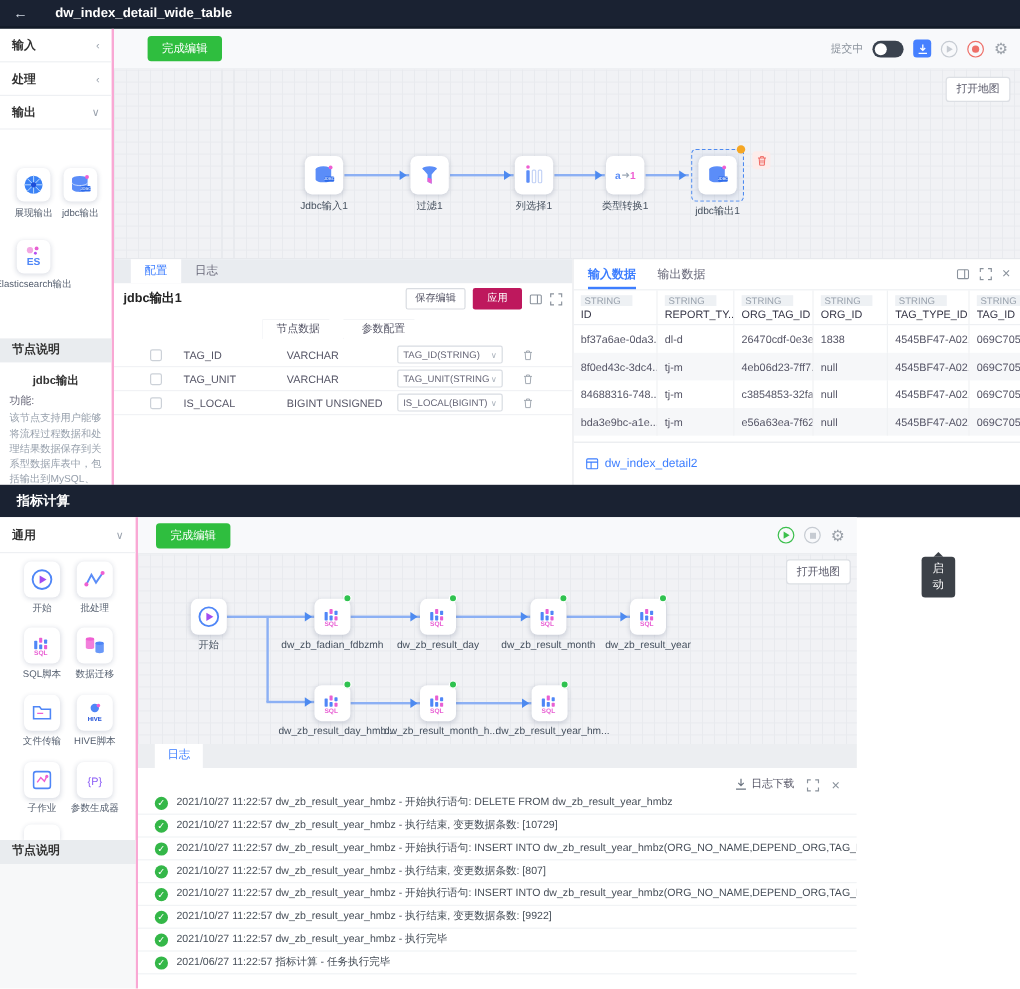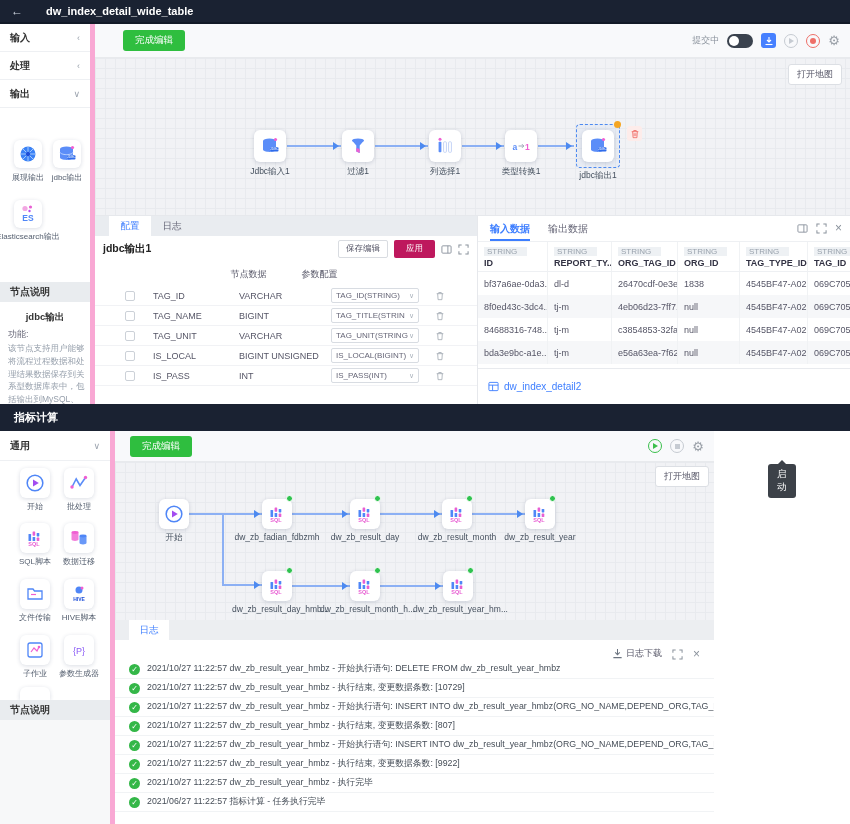--- a/index.html
+++ b/index.html
@@ -3,21 +3,21 @@
 <meta charset="utf-8">
 <style>
 *{margin:0;padding:0;box-sizing:border-box;font-family:"Liberation Sans",sans-serif}
 #app{position:relative;width:850px;height:824px;background:#fff;overflow:hidden;font-size:10px;color:#333}
 .abs{position:absolute}
 .gridbg{background-color:#f1f2f5;background-image:linear-gradient(#e8eaee 1px,transparent 1px),linear-gradient(90deg,#e8eaee 1px,transparent 1px);background-size:10px 10px}
 
 .tp-header{position:absolute;left:0;top:0;width:850px;height:24px;background:#1a2232;display:flex;align-items:center;border-bottom:2px solid #121a27}
 .back{width:34px;text-align:center;color:#cfd6e0;font-size:12px;cursor:pointer}
 .win-title{color:#fff;font-weight:bold;font-size:11px;margin-left:12px}
-.side{position:absolute;background:#fff;border-right:5px solid #f9a8d4}
+.side{position:absolute;background:#fff;border-right:2px solid #f9a8d4}
 #tp-side{left:0;top:24px;width:95px;height:380px}
 .side-row{height:28px;display:flex;align-items:center;justify-content:space-between;padding:0 10px;border-bottom:1px solid #eef0f3;font-size:10px;color:#333;font-weight:bold}
 .side-chev{color:#9aa2ad;font-weight:normal;font-size:9px}
 .icon-card{position:absolute;width:28px;height:28px;background:#fff;border-radius:6px;box-shadow:0 1px 4px rgba(25,45,85,.16);display:flex;align-items:center;justify-content:center}
 .slabel{position:absolute;font-size:8px;color:#566070;text-align:center;white-space:nowrap}
 .slabel.wrap{white-space:normal;line-height:1.25}
 .ninfo-h{position:absolute;left:0;right:0;height:20px;background:#e9ecef;font-size:10px;font-weight:bold;color:#333;line-height:20px;padding-left:10px}
 .ninfo-t{position:absolute;left:0;right:0;text-align:center;font-size:9.5px;font-weight:bold;color:#333}
 .ninfo-f{position:absolute;left:8px;font-size:9px;color:#667}
 .ninfo-d{position:absolute;left:8px;right:4px;font-size:8.5px;color:#97a0ac;line-height:1.5}
@@ -69,21 +69,21 @@
 .cdel{margin-left:16px;cursor:pointer;display:flex}
 
 .dpanel{position:absolute;left:477px;top:215px;right:0;bottom:420px;height:189px;background:#fff;border-top:1px solid #e6e8ec;border-left:1px solid #e6e8ec;overflow:hidden}
 .dtabs{height:25px;display:flex;align-items:flex-end;padding-left:12px;gap:18px;position:relative}
 .dtab{font-size:10px;color:#667;padding-bottom:5px;cursor:pointer}
 .dtab.active{color:#3d7eff;font-weight:bold;border-bottom:2px solid #3d7eff;padding-bottom:3px}
 .dicons{position:absolute;right:8px;top:6px;display:flex;gap:8px;align-items:center}
 .dhead{display:flex;border-top:1px solid #eef0f3;border-bottom:1px solid #eef0f3}
 .dh{padding:3px 4px 3px 6px;border-right:1px solid #f0f2f4;overflow:hidden;flex:none}
 .dh-type{display:inline-block;background:#eef1f4;color:#99a2ad;font-size:8px;padding:0 10px 0 3px;margin-bottom:2px}
-.dh-name{font-size:9px;font-weight:bold;color:#334;white-space:nowrap}
+.dh-name{font-size:9px;font-weight:normal;color:#334;white-space:nowrap}
 .drow{display:flex;height:23px}
 .drow.alt{background:#f6f7f9}
 .dc{padding-left:6px;font-size:9px;color:#556;white-space:nowrap;overflow:hidden;border-right:1px solid #f0f2f4;display:flex;align-items:center;flex:none}
 .dbottom{position:absolute;bottom:0;left:0;right:0;height:36px;border-top:1px solid #e8eaee;display:flex;align-items:center;padding-left:10px;gap:5px;background:#fff}
 .dbt{color:#3d7eff;font-size:10px;cursor:pointer}
 .close-x{color:#8a929c;font-size:12px;line-height:1;cursor:pointer}
 
 #bp{position:absolute;left:0;top:404px;width:714px;height:420px}
 .bp-header{position:absolute;left:0;top:0;width:850px;height:27px;background:#1a2232;color:#fff;font-weight:bold;font-size:11px;display:flex;align-items:center;padding-left:14px}
 #bp-side{left:0;top:27px;width:115px;height:393px}
@@ -278,66 +278,38 @@
           <span class="arr">∨</span>
         </span>
     <span class="cdel">
           <svg width="10" height="10" viewBox="0 0 12 12">
             <path d="M2 3.2h8M4.5 3V1.8h3V3M3.2 3.2l.5 7.2h4.6l.5-7.2" stroke="#9aa2ac" stroke-width=".9" fill="none"></path>
           </svg>
         </span>
   </div>
   <div class="cfg-row">
     <span class="chkbox"></span>
-    <span class="cname">TAG_NAME</span>
-    <span class="ctype">BIGINT</span>
-    <span class="csel">
-          <span>TAG_TITLE(STRIN</span>
-          <span class="arr">∨</span>
-        </span>
-    <span class="cdel">
-          <svg width="10" height="10" viewBox="0 0 12 12">
-            <path d="M2 3.2h8M4.5 3V1.8h3V3M3.2 3.2l.5 7.2h4.6l.5-7.2" stroke="#9aa2ac" stroke-width=".9" fill="none"></path>
-          </svg>
-        </span>
-  </div>
-  <div class="cfg-row">
-    <span class="chkbox"></span>
     <span class="cname">TAG_UNIT</span>
     <span class="ctype">VARCHAR</span>
     <span class="csel">
           <span>TAG_UNIT(STRING</span>
           <span class="arr">∨</span>
         </span>
     <span class="cdel">
           <svg width="10" height="10" viewBox="0 0 12 12">
             <path d="M2 3.2h8M4.5 3V1.8h3V3M3.2 3.2l.5 7.2h4.6l.5-7.2" stroke="#9aa2ac" stroke-width=".9" fill="none"></path>
           </svg>
         </span>
   </div>
   <div class="cfg-row">
     <span class="chkbox"></span>
     <span class="cname">IS_LOCAL</span>
     <span class="ctype">BIGINT UNSIGNED</span>
     <span class="csel">
           <span>IS_LOCAL(BIGINT)</span>
-          <span class="arr">∨</span>
-        </span>
-    <span class="cdel">
-          <svg width="10" height="10" viewBox="0 0 12 12">
-            <path d="M2 3.2h8M4.5 3V1.8h3V3M3.2 3.2l.5 7.2h4.6l.5-7.2" stroke="#9aa2ac" stroke-width=".9" fill="none"></path>
-          </svg>
-        </span>
-  </div>
-  <div class="cfg-row">
-    <span class="chkbox"></span>
-    <span class="cname">IS_PASS</span>
-    <span class="ctype">INT</span>
-    <span class="csel">
-          <span>IS_PASS(INT)</span>
           <span class="arr">∨</span>
         </span>
     <span class="cdel">
           <svg width="10" height="10" viewBox="0 0 12 12">
             <path d="M2 3.2h8M4.5 3V1.8h3V3M3.2 3.2l.5 7.2h4.6l.5-7.2" stroke="#9aa2ac" stroke-width=".9" fill="none"></path>
           </svg>
         </span>
   </div>
 </div>
 

